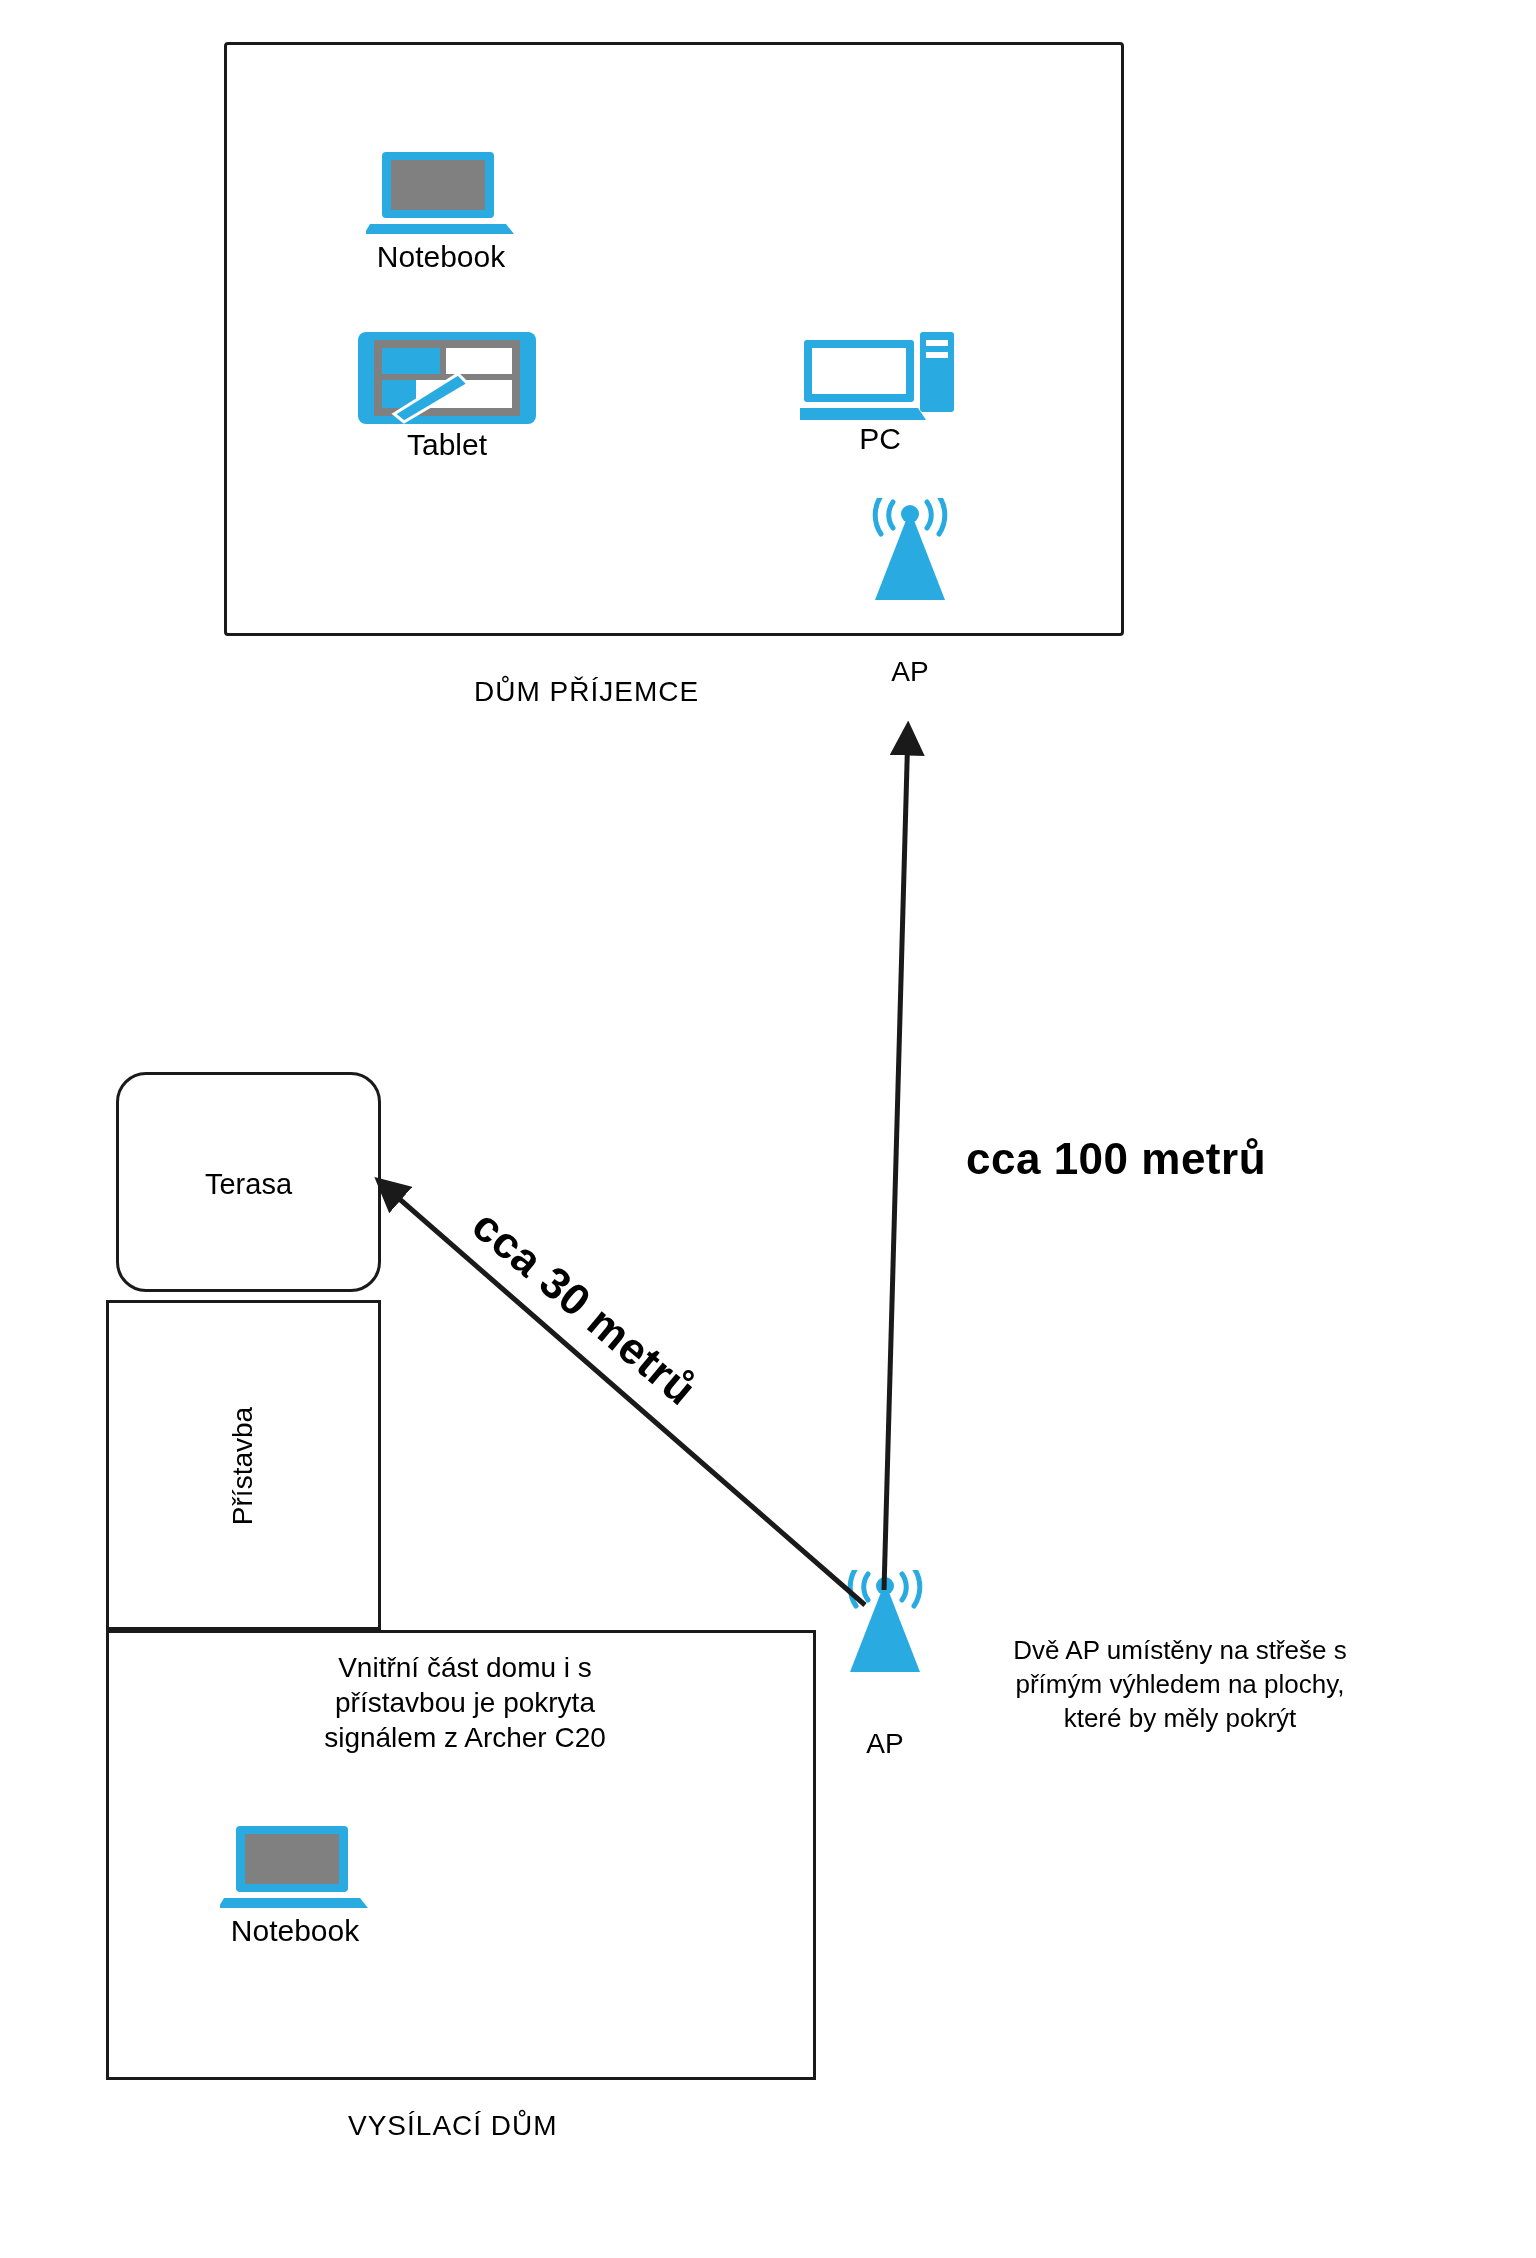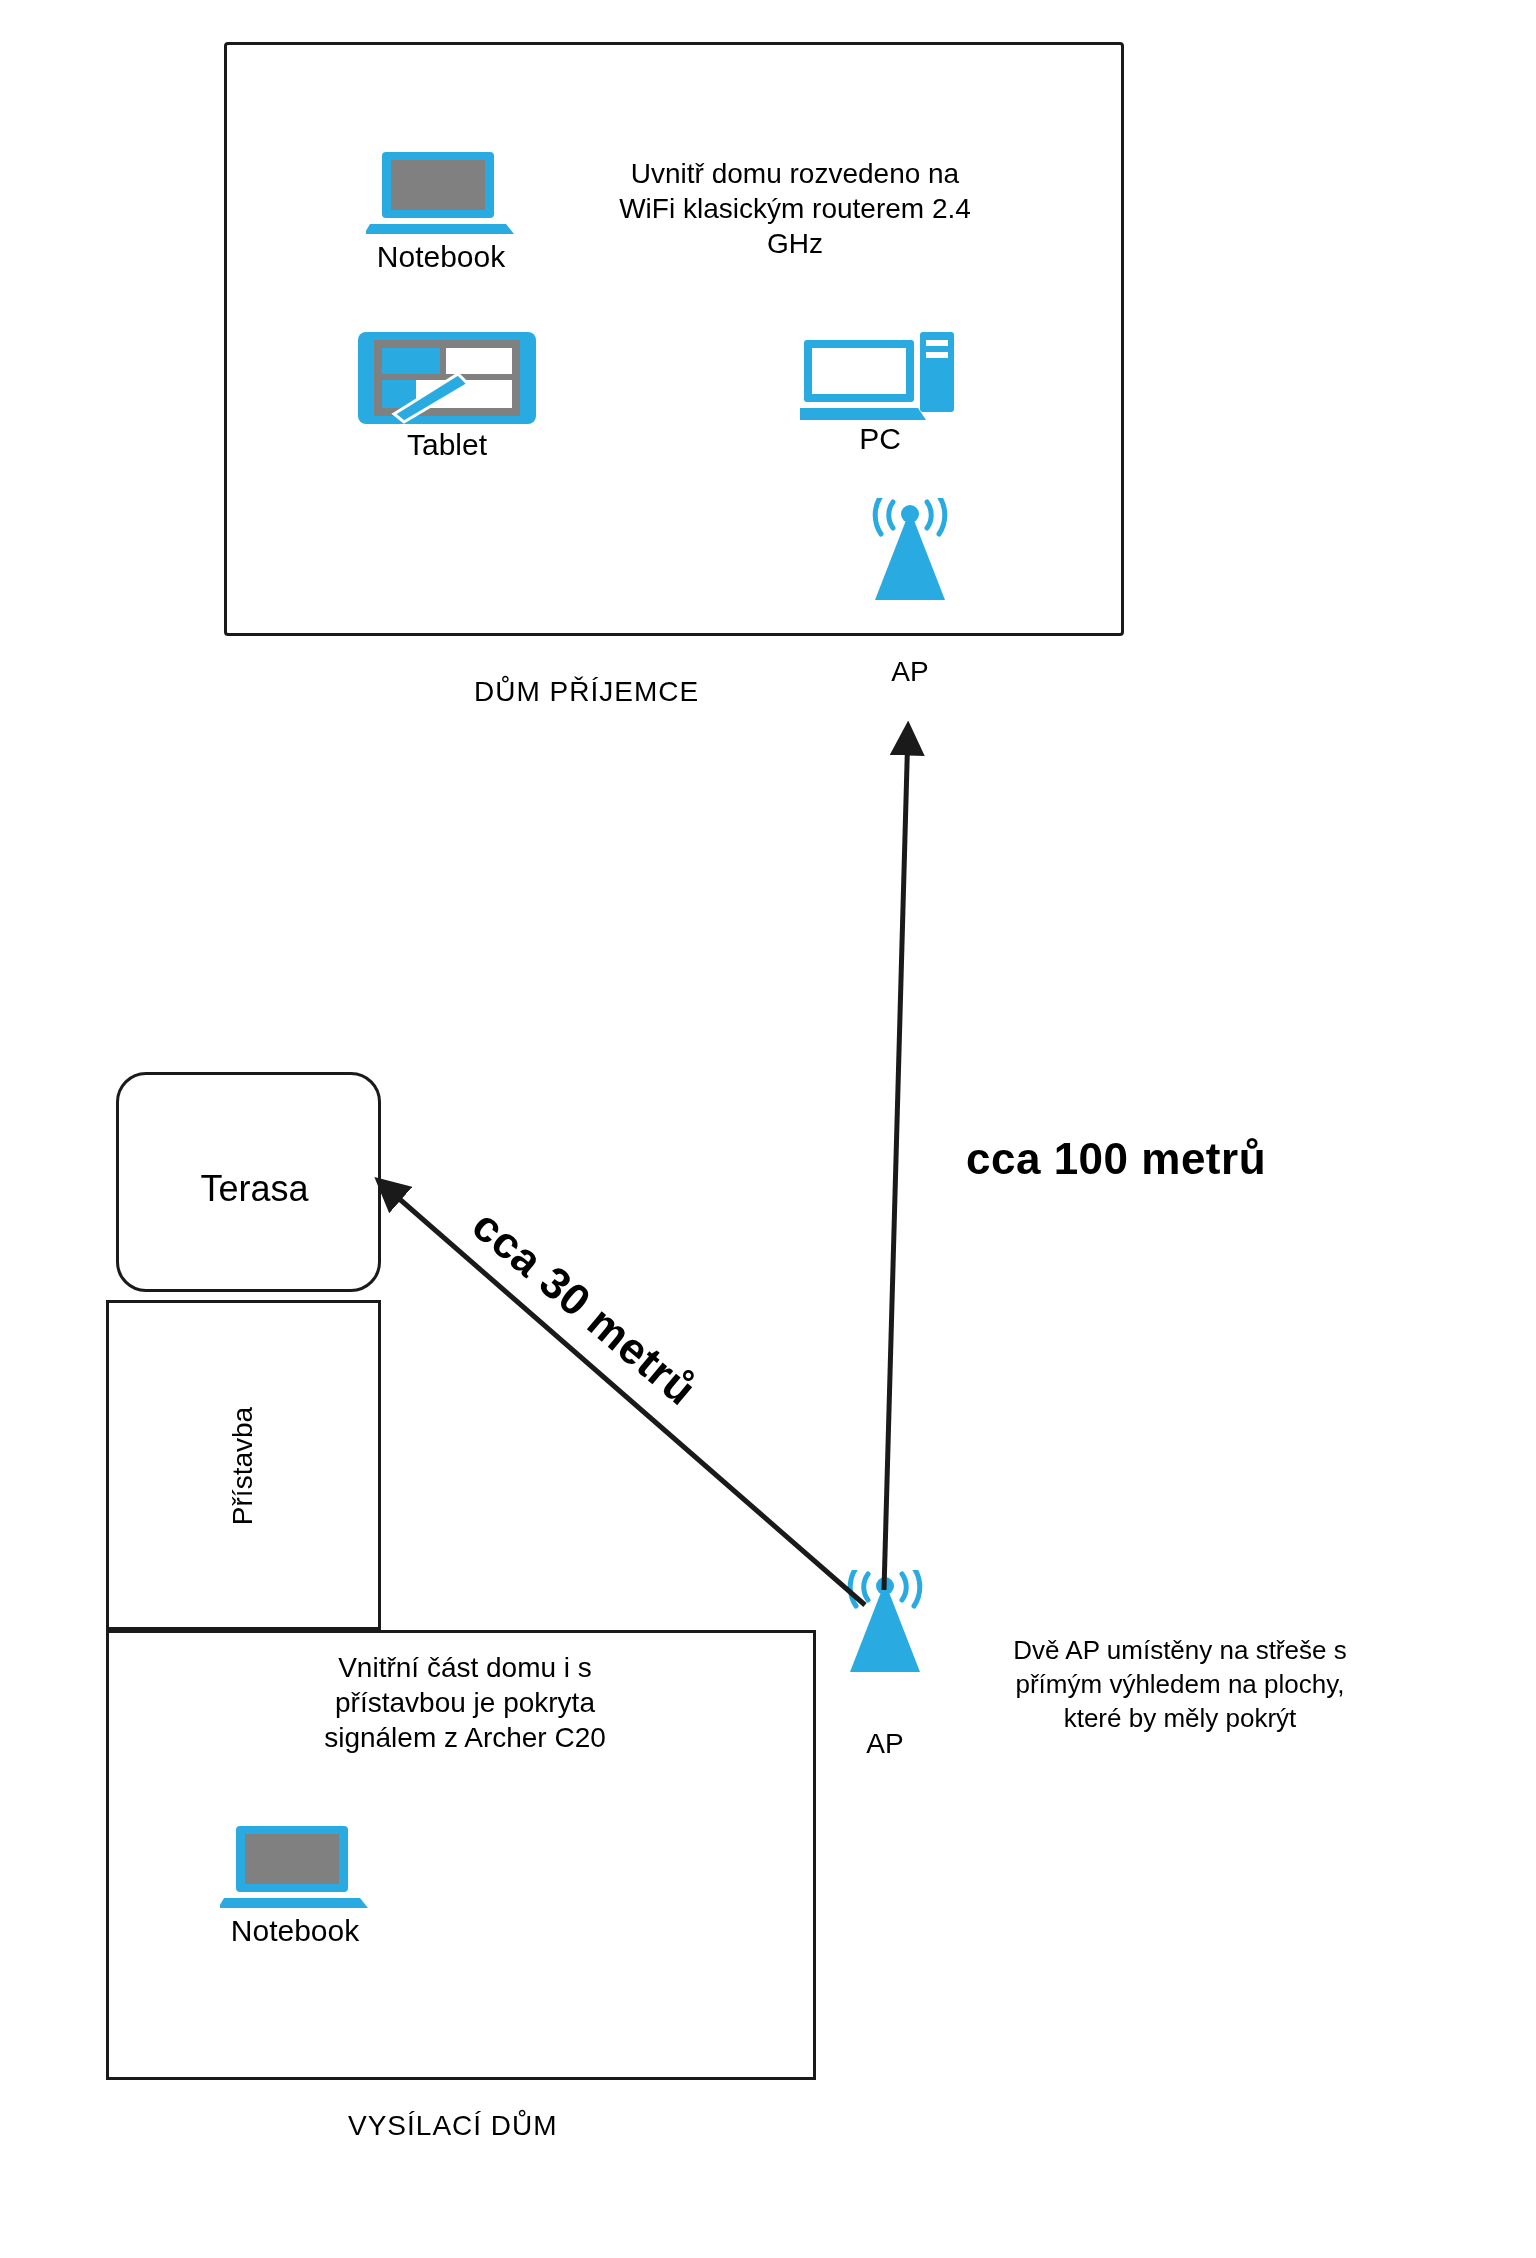--- a/index.html
+++ b/index.html
@@ -74,23 +74,20 @@
     white-space: nowrap;
   }
 </style>
 </head>
 <body>
 
 <div id="stage">
 
   <div class="box" style="left:224px; top:42px; width:900px; height:594px; border-radius:4px;"></div>
 
-  <div class="lbl" style="left:560px; top:156px; width:470px; font-size:28px;">Uvnitř domu rozvedeno na
-WiFi klasickým routerem 2.4
-GHz</div>
 
   <div class="dev" style="left:366px; top:148px; width:150px; height:110px;">
     <svg width="150" height="90" viewBox="0 0 150 90">
       <rect x="16" y="4" width="112" height="66" rx="4" fill="#29ABE2"></rect>
       <rect x="25" y="12" width="94" height="50" fill="#808080"></rect>
       <path d="M4 76 L140 76 L148 86 L-2 86 Z" fill="#29ABE2"></path>
     </svg>
     <div class="caption" style="top:92px;">Notebook</div>
   </div>
 
@@ -129,21 +126,21 @@
       <path d="M82 4 A 22 22 0 0 1 82 30" stroke="#29ABE2" stroke-width="5" fill="none" stroke-linecap="round"></path>
       <path d="M94 -2 A 34 34 0 0 1 94 36" stroke="#29ABE2" stroke-width="5" fill="none" stroke-linecap="round"></path>
     </svg>
     <div class="caption" style="top:158px; font-size:28px;">AP</div>
   </div>
 
   <div class="house-title" style="left:474px; top:676px;">DŮM PŘÍJEMCE</div>
 
 
   <div class="box" style="left:116px; top:1072px; width:265px; height:220px; border-radius:30px;"></div>
-  <div class="lbl" style="left:116px; top:1166px; width:265px; font-size:36px;padding-left:6px;">Terasa</div>
+  <div class="lbl" style="left:116px; top:1166px; width:265px; font-size:29px;">Terasa</div>
 
   <div class="box" style="left:106px; top:1300px; width:275px; height:330px;"></div>
   <div class="vertical-label" style="left:128px; top:1450px; width:230px; text-align:center;">Přístavba</div>
 
   <div class="box" style="left:106px; top:1630px; width:710px; height:450px;"></div>
 
   <div class="lbl" style="left:250px; top:1650px; width:430px; font-size:28px;">Vnitřní část domu i s
 přístavbou je pokryta
 signálem z Archer C20</div>
 

